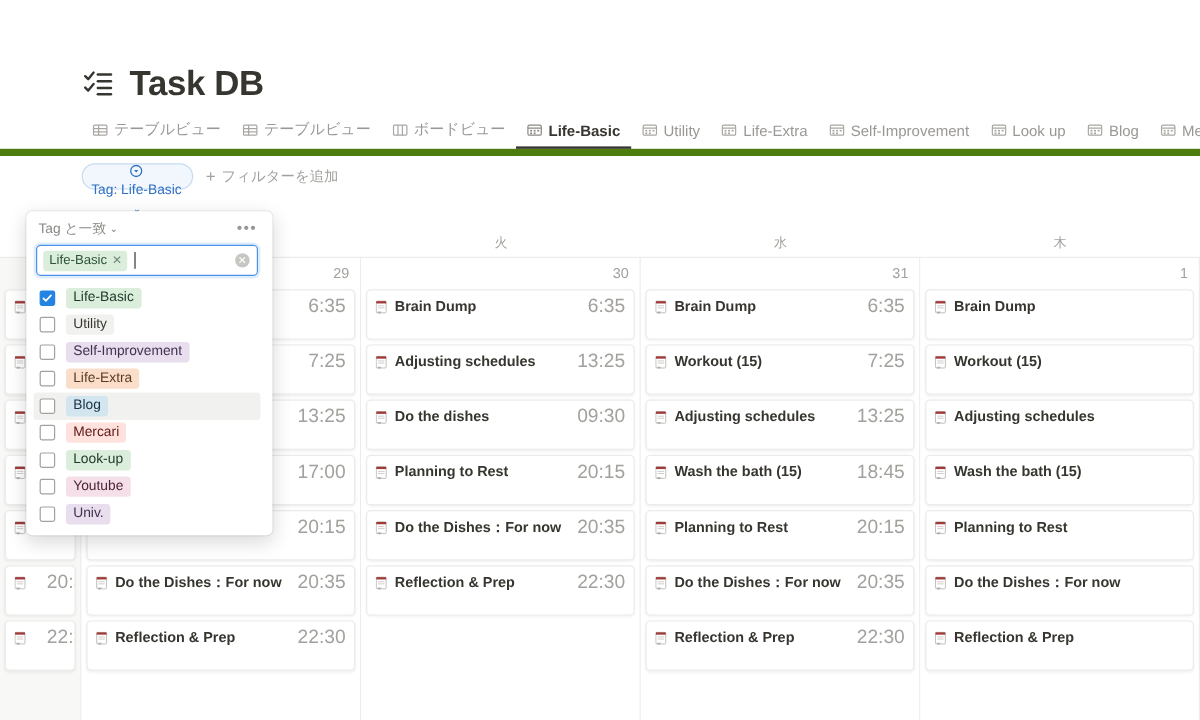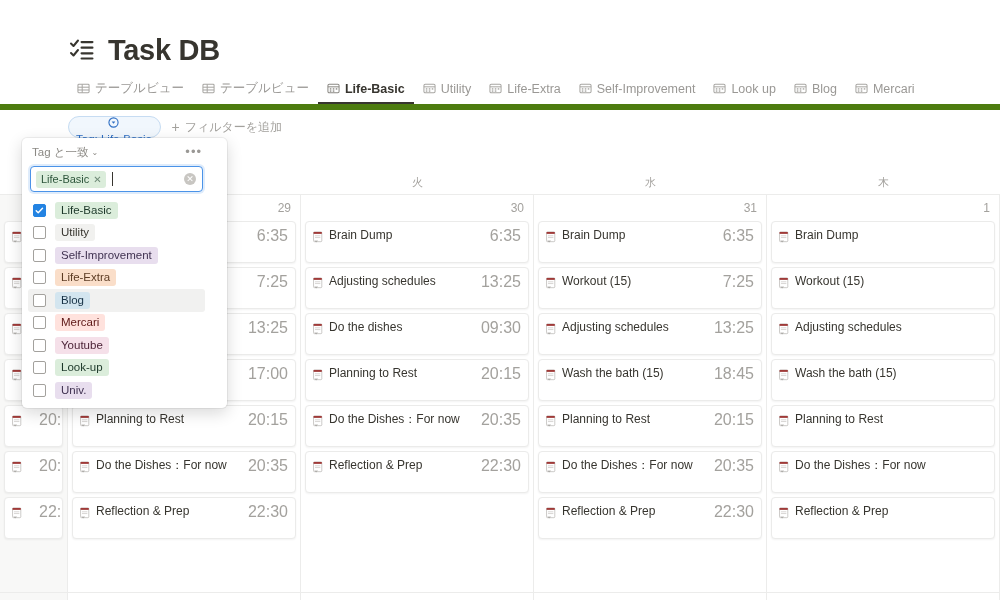--- a/index.html
+++ b/index.html
@@ -10,20 +10,21 @@
     font-family: "Liberation Sans", "DejaVu Sans", sans-serif;
     color: #37352f;
     -webkit-font-smoothing: antialiased;
   }
   .page { position: relative; width: 1000px; height: 600px; }
 
   
   .title-row {
     display: flex; align-items: center; gap: 12px;
     padding: 34px 0 0 68px;
+    margin-top: 20px;
   }
   .title-icon { width: 28px; height: 28px; flex: 0 0 28px; }
   .title-text {
     font-size: 29px; font-weight: bold; letter-spacing: -0.3px;
     color: #37352f; line-height: 32px;
   }
 
   
   .tabs {
     display: flex; align-items: flex-end; gap: 0;
@@ -96,43 +97,43 @@
     height: 42px;
     margin-bottom: 4px;
     padding: 6px 7px 0 7px;
     display: flex; align-items: flex-start; gap: 5px;
     overflow: hidden;
     cursor: pointer;
   }
   .evt-ico { flex: 0 0 11px; width: 11px; height: 12px; margin-top: 1px; }
   .evt-title {
     flex: 1 1 auto; min-width: 0;
-    font-size: 12px; font-weight: normal; color: #37352f;
+    font-size: 12px; font-weight: bold; color: #37352f;
     line-height: 14px; white-space: nowrap; overflow: hidden;
   }
   .evt-time {
     flex: 0 0 auto; font-size: 16px; color: #a3a19d;
     line-height: 15px; padding-left: 6px;
   }
   
   .nextweek {
     position: absolute; left: 0; top: 422px; width: 1000px; height: 8px;
     display: flex; border-top: 1px solid #ececeb;
   }
   .nextweek .nc { flex: 1 1 0; border-right: 1px solid #ececeb; background: #fff; }
   .nextweek .nc.first { flex: 0 0 68px; background: #f8f8f7; }
 
   
   .dropdown {
-    position: absolute; left: 22px; top: 138px;
+    position: absolute; left: 22px; top: 156px;
     width: 205px;
     background: #ffffff;
     border-radius: 5px;
     box-shadow: 0 0 0 1px rgba(15,15,15,.06), 0 5px 16px rgba(15,15,15,.16);
-    padding: 0 16px 6px 0;
+    padding: 0 4px 6px 0;
     z-index: 40;
   }
   .dd-head {
     display: flex; align-items: center; justify-content: space-between;
     height: 28px; padding: 0 9px 0 10px;
   }
   .dd-head-left { display: flex; align-items: center; gap: 3px; font-size: 11.5px; color: #8b8984; cursor: pointer; }
   .dd-head-left .ddcaret { font-size: 8px; }
   .dd-dots { color: #9a9895; font-size: 13px; letter-spacing: 1px; cursor: pointer; line-height: 10px; }
   .dd-search {
@@ -214,20 +215,28 @@
         <span>テーブルビュー</span>
       </div>
       <div class="tab">
         <span class="tab-ico"><svg viewBox="0 0 14 14" width="13" height="13">
             <rect x="1" y="2.5" width="12" height="9" rx="1" fill="none" stroke="#8b8984" stroke-width="1.1"></rect>
             <line x1="1" y1="5.6" x2="13" y2="5.6" stroke="#8b8984" stroke-width="1.1"></line>
             <line x1="1" y1="8.6" x2="13" y2="8.6" stroke="#8b8984" stroke-width="1.1"></line>
             <line x1="5.6" y1="2.5" x2="5.6" y2="11.5" stroke="#8b8984" stroke-width="1.1"></line>
           </svg></span>
         <span>テーブルビュー</span>
+      </div>
+      <div class="tab">
+        <span class="tab-ico"><svg viewBox="0 0 14 14" width="13" height="13">
+            <rect x="1" y="2.5" width="12" height="9" rx="1" fill="none" stroke="#8b8984" stroke-width="1.1"></rect>
+            <line x1="5" y1="2.5" x2="5" y2="11.5" stroke="#8b8984" stroke-width="1.1"></line>
+            <line x1="9" y1="2.5" x2="9" y2="11.5" stroke="#8b8984" stroke-width="1.1"></line>
+          </svg></span>
+        <span>ボードビュー</span>
       </div>
       <div class="tab active">
         <span class="tab-ico"><svg viewBox="0 0 14 14" width="13" height="13">
             <rect x="1" y="2.5" width="12" height="9" rx="1.4" fill="none" stroke="#8b8984" stroke-width="1.1"></rect>
             <line x1="1" y1="5.2" x2="13" y2="5.2" stroke="#8b8984" stroke-width="1.1"></line>
             <rect x="3" y="6.7" width="1.7" height="1.5" fill="#8b8984"></rect>
             <rect x="6.2" y="6.7" width="1.7" height="1.5" fill="#8b8984"></rect>
             <rect x="9.4" y="6.7" width="1.7" height="1.5" fill="#8b8984"></rect>
             <rect x="3" y="9" width="1.7" height="1.5" fill="#8b8984"></rect>
             <rect x="6.2" y="9" width="1.7" height="1.5" fill="#8b8984"></rect>
@@ -776,25 +785,25 @@
         <div class="dd-item hover">
           <span class="cb"></span>
           <span class="tag-pill" style="background: rgb(211, 229, 239); color: rgb(24, 51, 71);">Blog</span>
         </div>
         <div class="dd-item">
           <span class="cb"></span>
           <span class="tag-pill" style="background: rgb(255, 226, 221); color: rgb(93, 23, 21);">Mercari</span>
         </div>
         <div class="dd-item">
           <span class="cb"></span>
-          <span class="tag-pill" style="background: rgb(245, 224, 233); color: rgb(76, 35, 55);">Youtube</span>
+          <span class="tag-pill" style="background: rgb(219, 237, 219); color: rgb(28, 56, 41);">Look-up</span>
         </div>
         <div class="dd-item">
           <span class="cb"></span>
-          <span class="tag-pill" style="background: rgb(219, 237, 219); color: rgb(28, 56, 41);">Look-up</span>
+          <span class="tag-pill" style="background: rgb(245, 224, 233); color: rgb(76, 35, 55);">Youtube</span>
         </div>
         <div class="dd-item">
           <span class="cb"></span>
           <span class="tag-pill" style="background: rgb(232, 222, 238); color: rgb(64, 50, 81);">Univ.</span>
         </div>
       </div>
   </div>
 
 </div>
 

